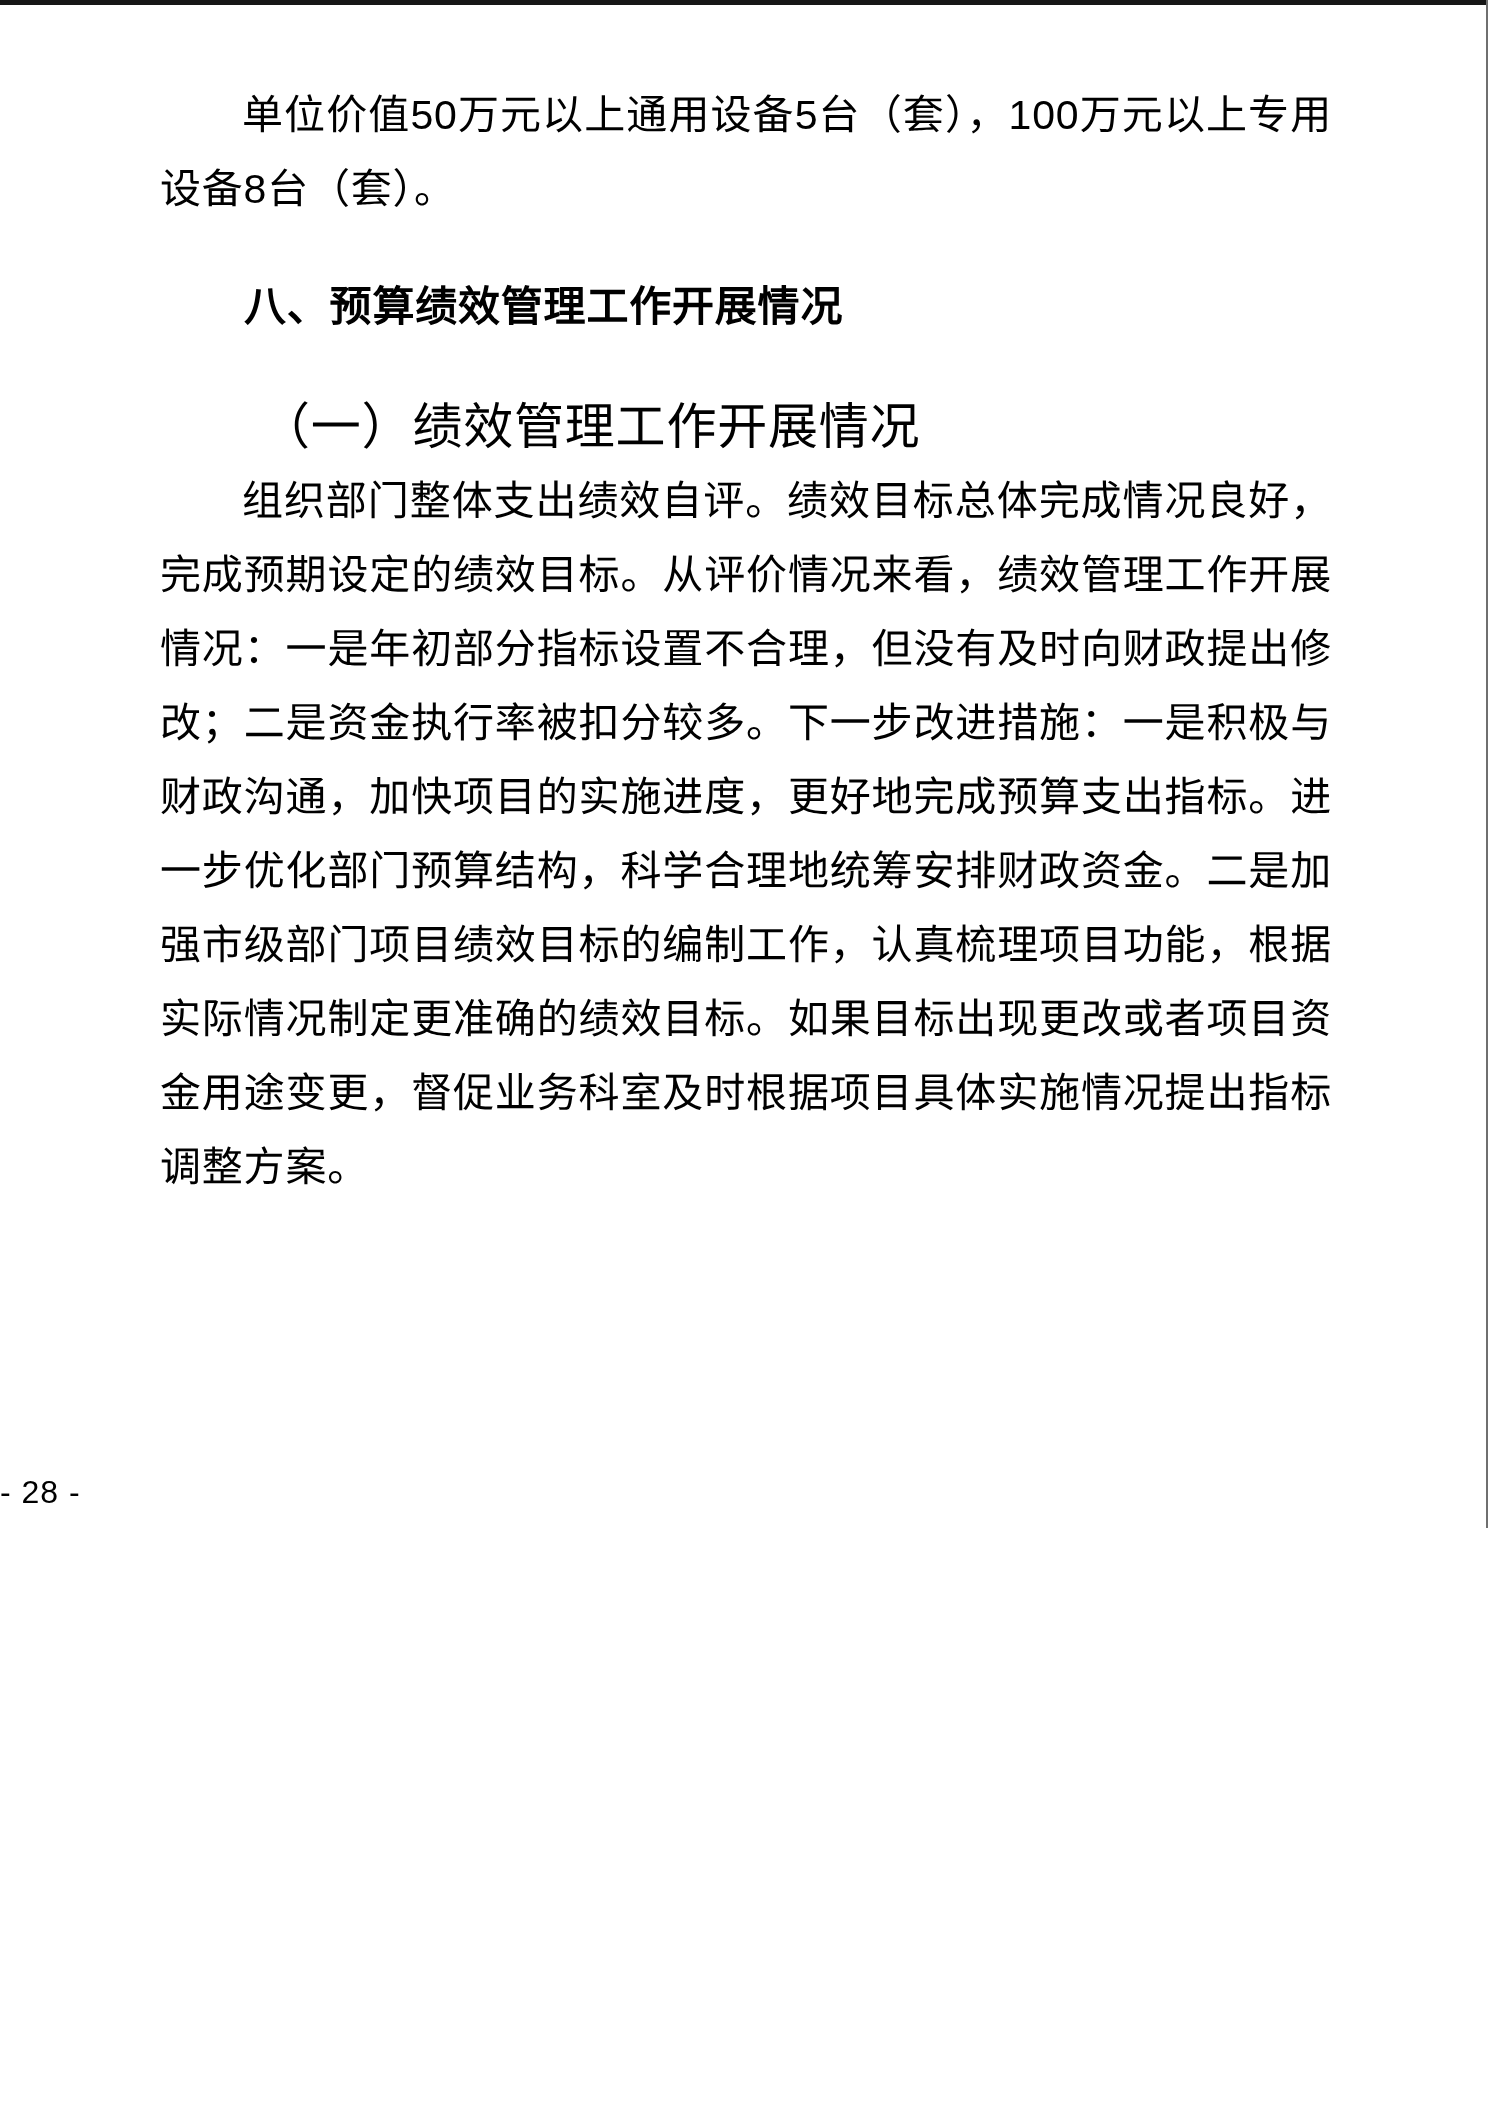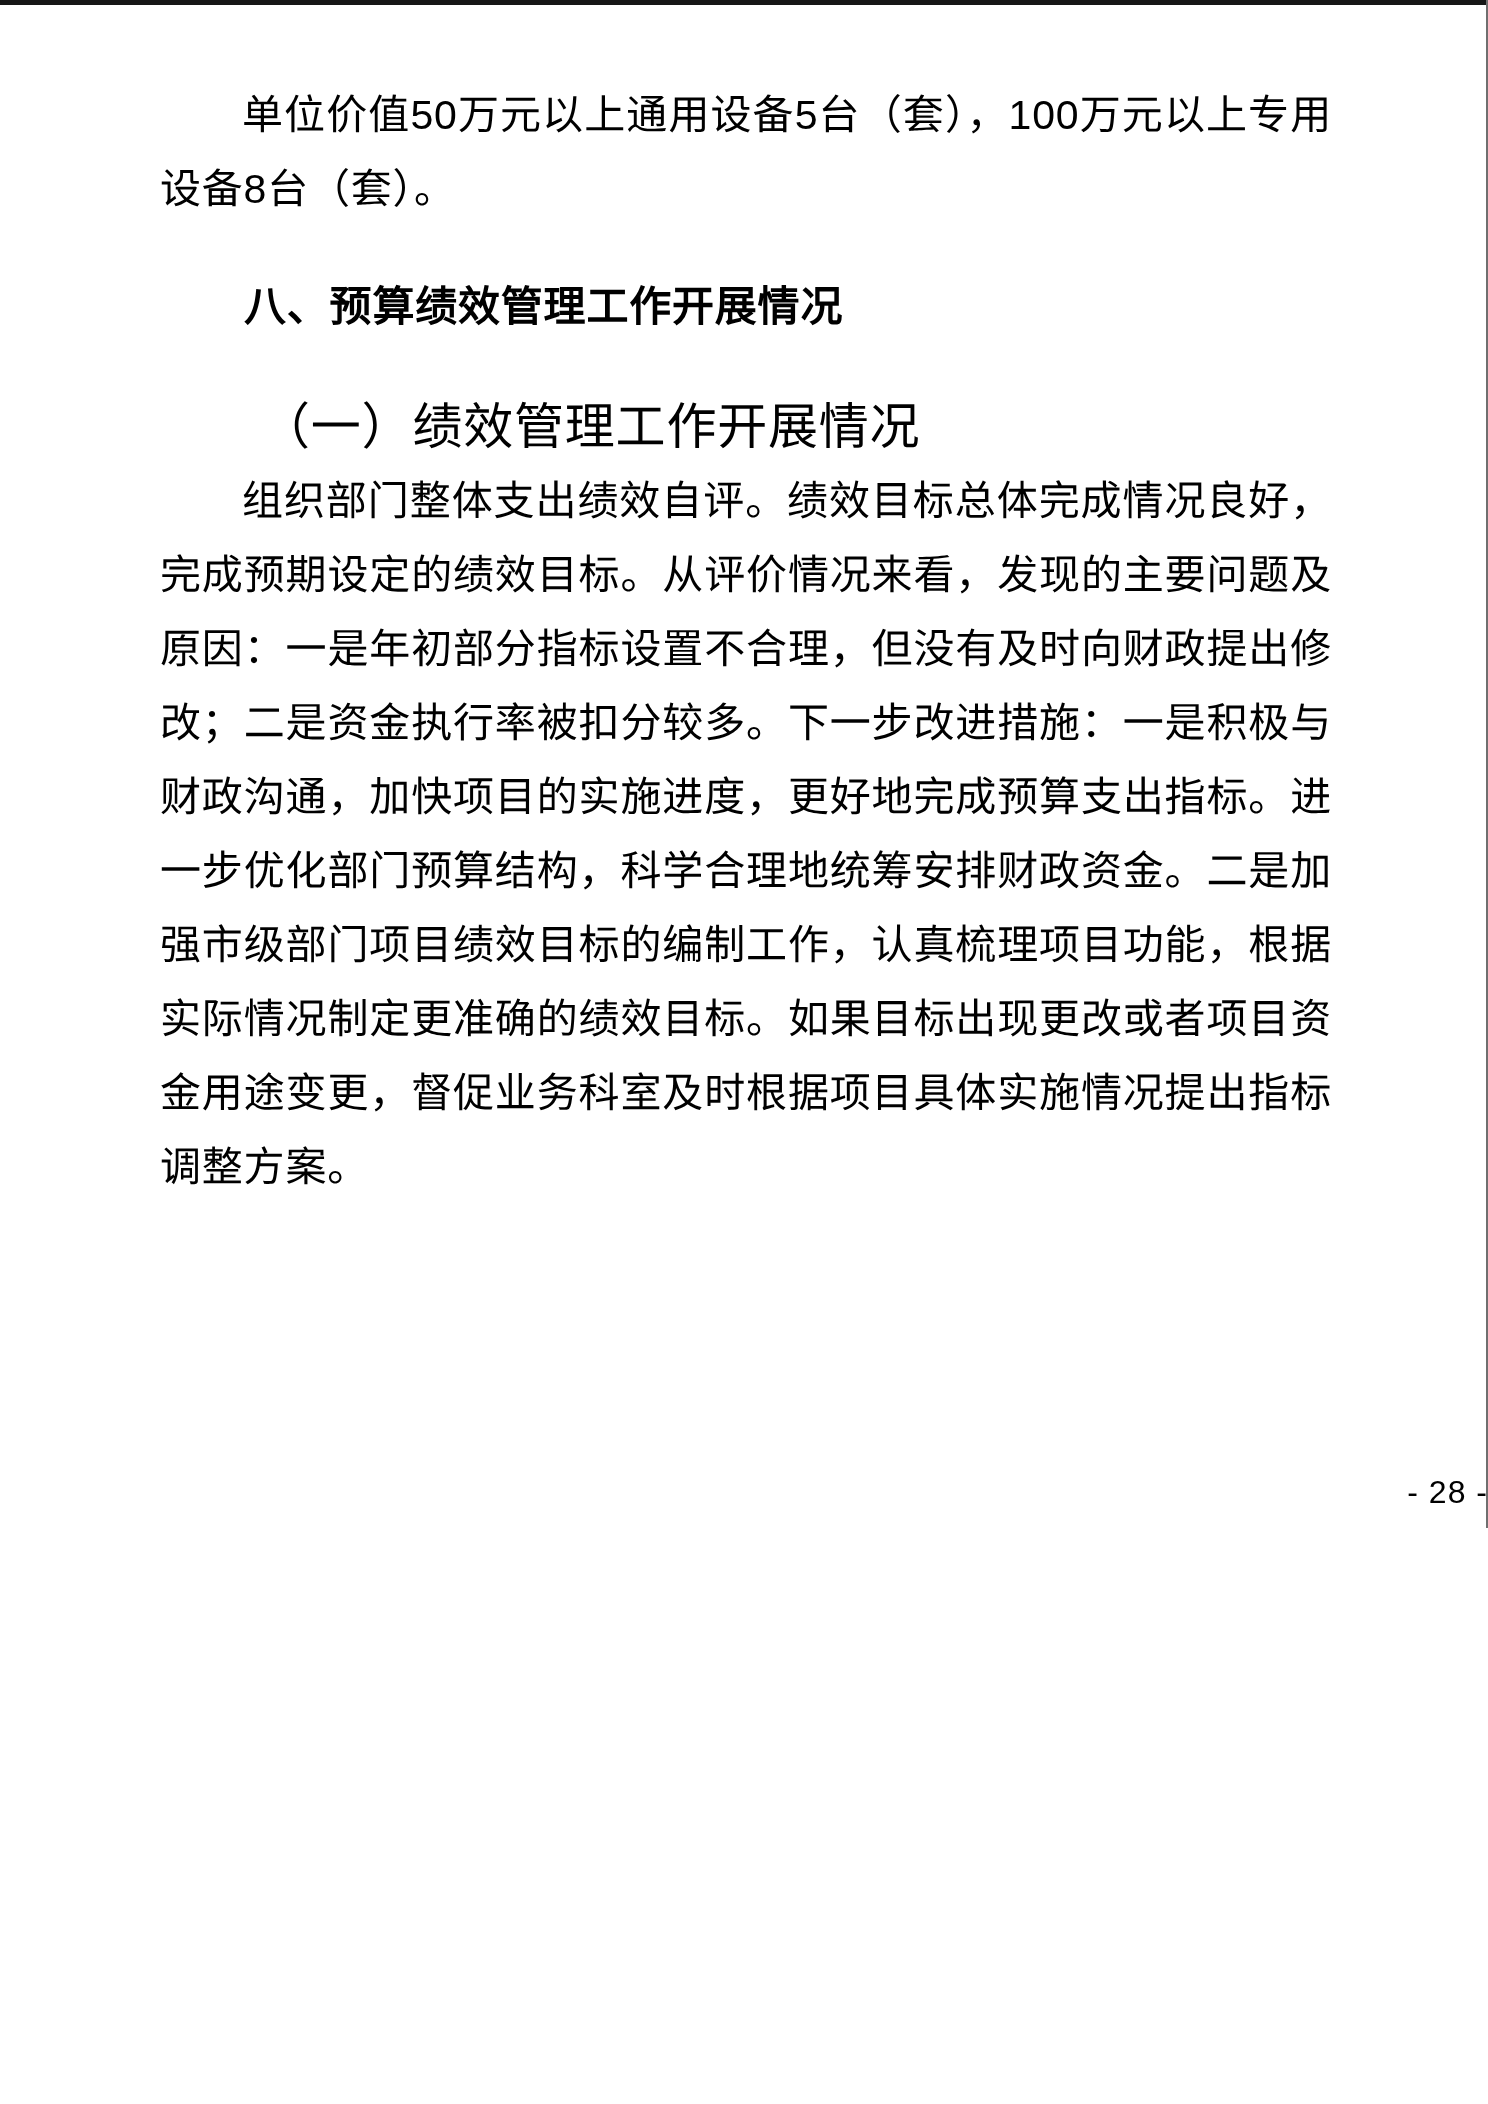--- a/index.html
+++ b/index.html
@@ -70,21 +70,21 @@
     margin-top: 0;
   }
   .para-gap {
     margin-top: 14px;
   }
   .footer {
     position: absolute;
     left: 0;
     bottom: 16px;
     width: 100%;
-    text-align: right;
+    text-align: left;
     font-size: 32px;
     line-height: 40px;
     letter-spacing: 1px;
     color: #000000;
   }
 </style>
 </head>
 <body>
 
 <div class="page">
@@ -92,19 +92,19 @@
   <div class="right-rule"></div>
 
   <div class="content">
     <p class="para">单位价值50万元以上通用设备5台（套），100万元以上专用设备8台（套）。</p>
 
     <p class="section-heading">八、预算绩效管理工作开展情况</p>
 
     <p class="sub-heading first">（一）绩效管理工作开展情况</p>
 
 
-    <p class="para">组织部门整体支出绩效自评。绩效目标总体完成情况良好，完成预期设定的绩效目标。从评价情况来看，发现的主要问题及原因：一是年初部分指标设置不合理，但没有及时向财政提出修改；二是资金执行率被扣分较多。下一步改进措施：一是积极与财政沟通，加快项目的实施进度，更好地完成预算支出指标。进一步优化部门预算结构，科学合理地统筹安排财政资金。二是加强市级部门项目绩效目标的编制工作，认真梳理项目功能，根据实际情况制定更准确的绩效目标。如果目标出现更改或者项目资金用途变更，督促业务科室及时根据项目具体实施情况提出指标调整方案。</p>
+    <p class="para">组织部门整体支出绩效自评。绩效目标总体完成情况良好，完成预期设定的绩效目标。从评价情况来看，绩效管理工作开展情况：一是年初部分指标设置不合理，但没有及时向财政提出修改；二是资金执行率被扣分较多。下一步改进措施：一是积极与财政沟通，加快项目的实施进度，更好地完成预算支出指标。进一步优化部门预算结构，科学合理地统筹安排财政资金。二是加强市级部门项目绩效目标的编制工作，认真梳理项目功能，根据实际情况制定更准确的绩效目标。如果目标出现更改或者项目资金用途变更，督促业务科室及时根据项目具体实施情况提出指标调整方案。</p>
 
 
   </div>
 
   <div class="footer">- 28 -</div>
 </div>
 
 </body></html>

